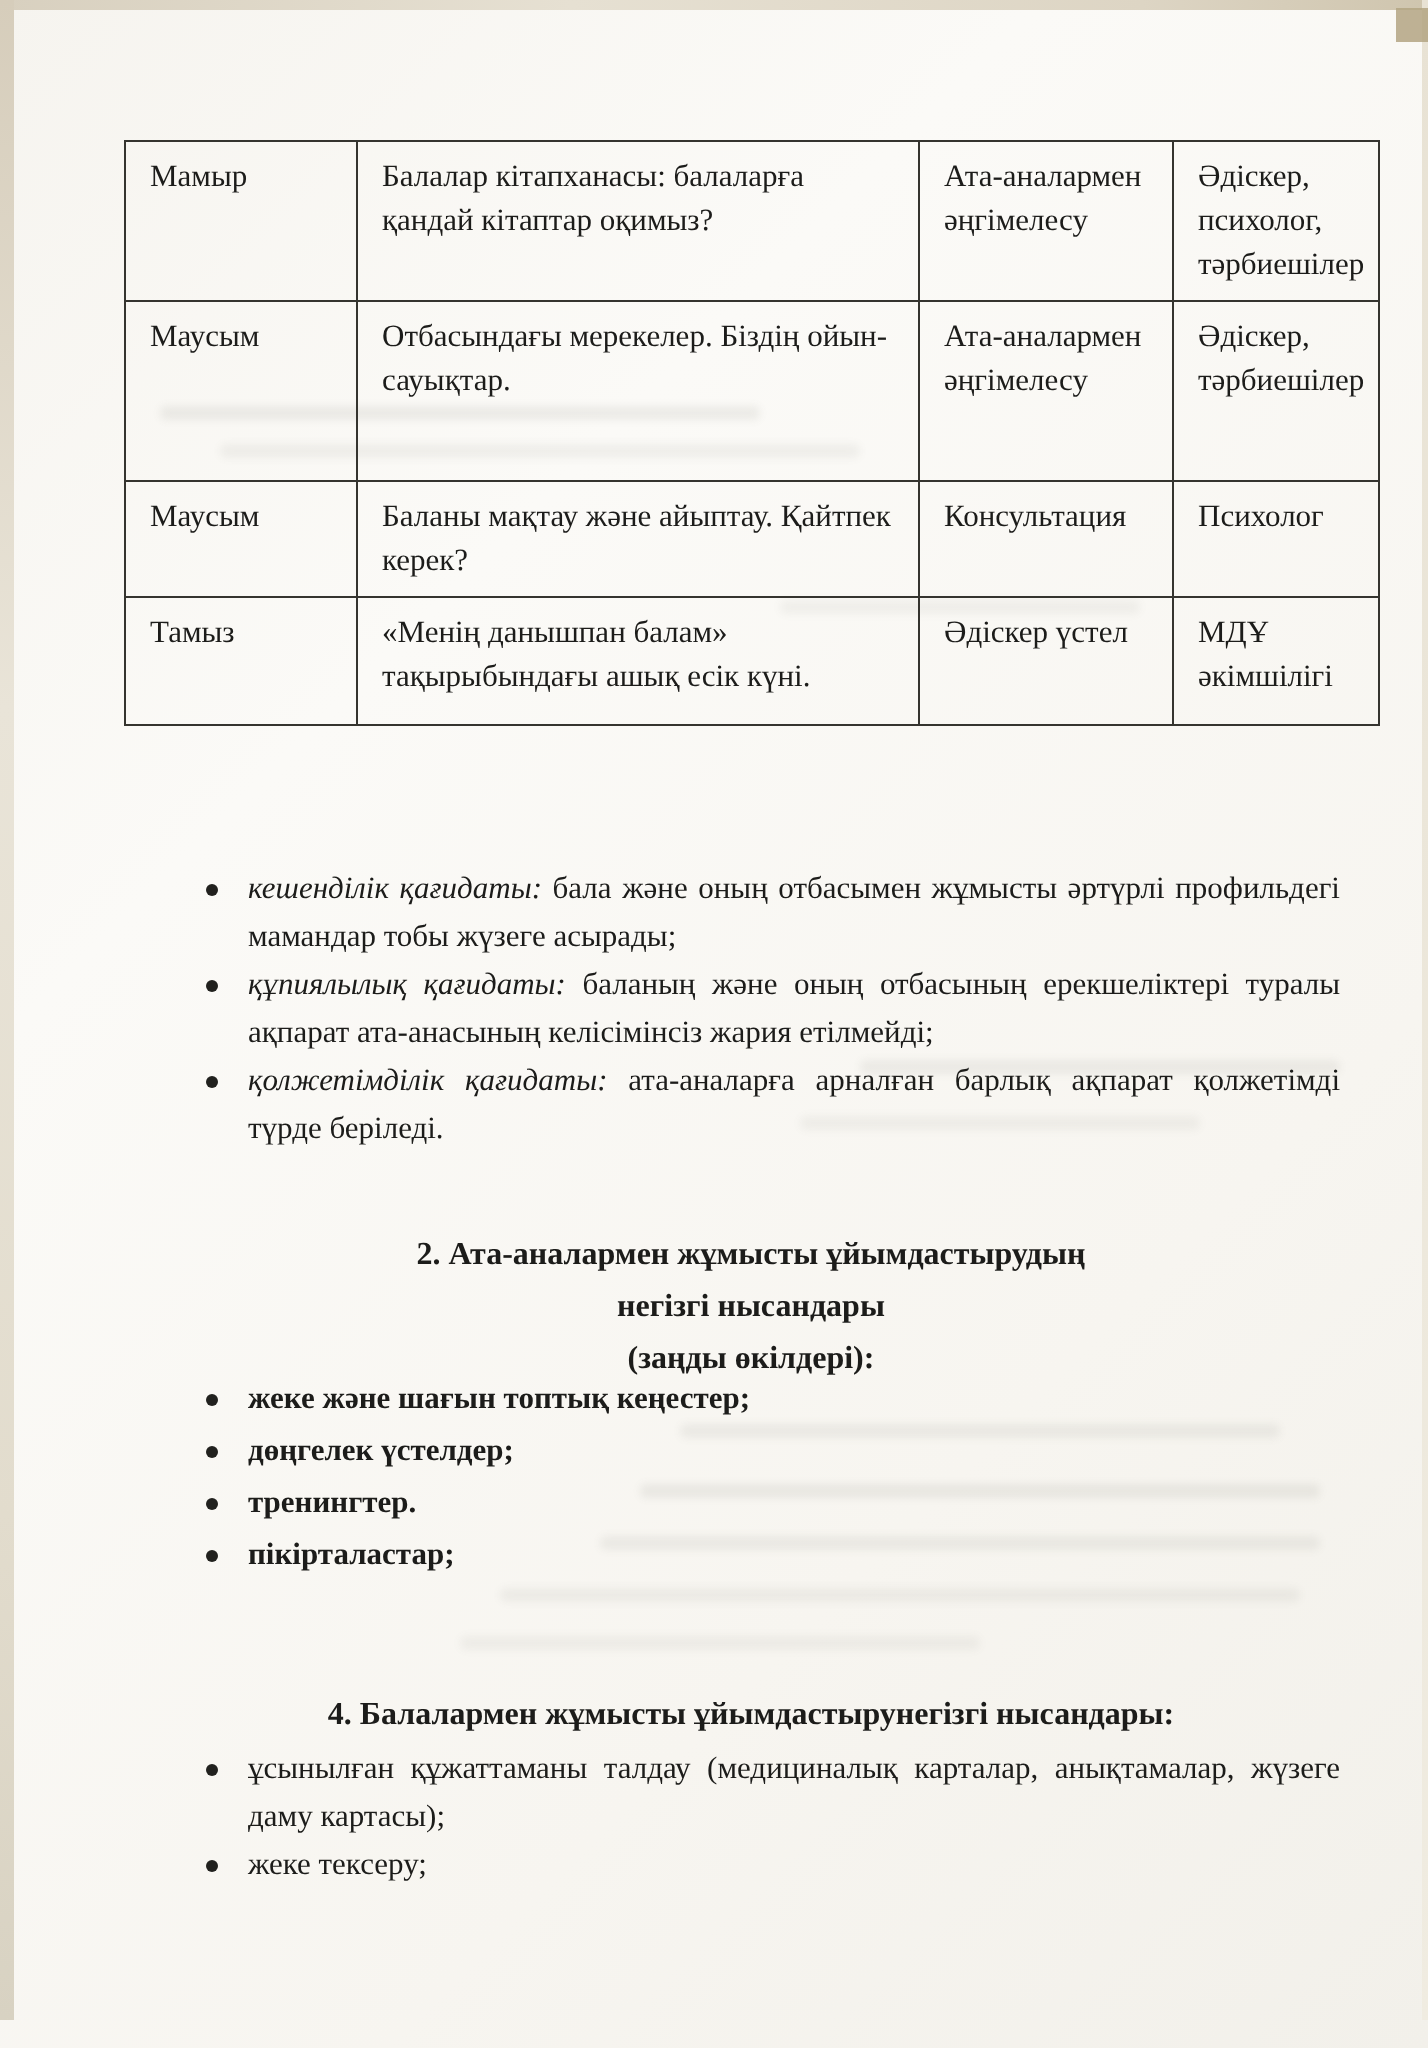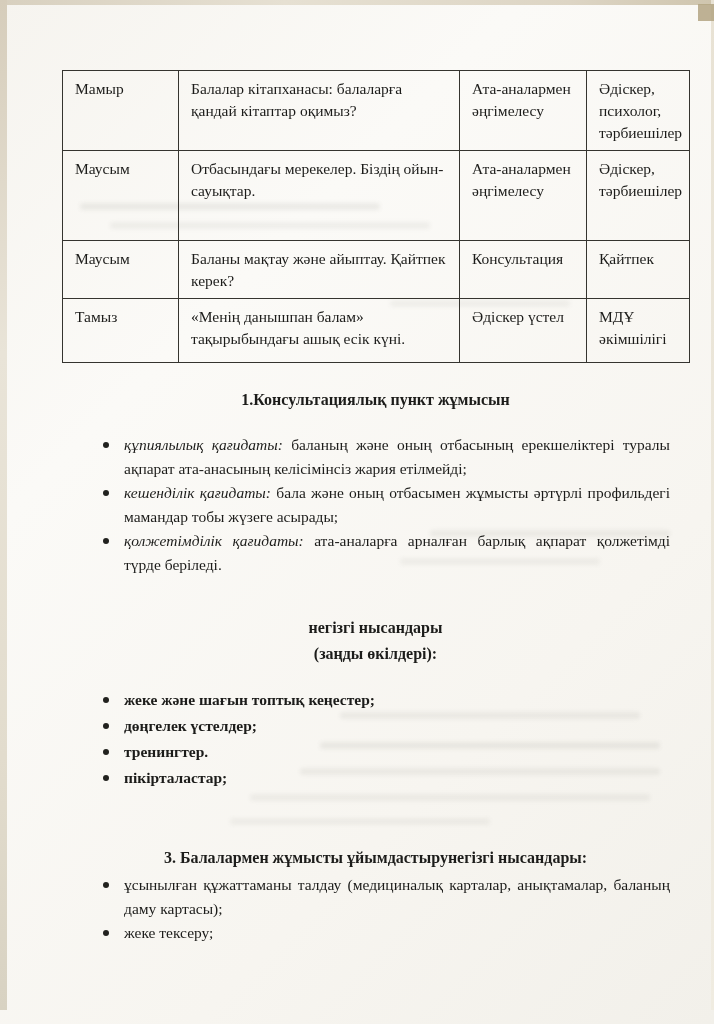--- a/index.html
+++ b/index.html
@@ -86,53 +86,53 @@
     <tr style="height:90px;">
       <td>Маусым</td>
       <td>Отбасындағы мерекелер. Біздің ойын-сауықтар.</td>
       <td>Ата-аналармен әңгімелесу</td>
       <td>Әдіскер, тәрбиешілер</td>
     </tr>
     <tr style="height:58px;">
       <td>Маусым</td>
       <td>Баланы мақтау және айыптау. Қайтпек керек?</td>
       <td>Консультация</td>
-      <td>Қайтпек</td>
+      <td>Психолог</td>
     </tr>
     <tr style="height:64px;">
       <td>Тамыз</td>
       <td>«Менің данышпан балам» тақырыбындағы ашық есік күні.</td>
       <td>Әдіскер үстел</td>
       <td>МДҰ әкімшілігі</td>
     </tr>
   </tbody>
 </table>
 
 <div class="sec-heading" style="top:387px;">
-  <div>1.Консультациялық пункт жұмысын</div>
 </div>
 
 <ul class="bullets" style="top:433px;">
+  <li><span class="lead">кешенділік қағидаты:</span><span> бала және оның отбасымен жұмысты әртүрлі профильдегі мамандар тобы жүзеге асырады;</span></li>
   <li><span class="lead">құпиялылық қағидаты:</span><span> баланың және оның отбасының ерекшеліктері туралы ақпарат ата-анасының келісімінсіз жария етілмейді;</span></li>
-  <li><span class="lead">кешенділік қағидаты:</span><span> бала және оның отбасымен жұмысты әртүрлі профильдегі мамандар тобы жүзеге асырады;</span></li>
   <li><span class="lead">қолжетімділік қағидаты:</span><span> ата-аналарға арналған барлық ақпарат қолжетімді түрде беріледі.</span></li>
 </ul>
 
 <div class="sec-heading" style="top:615px;">
+  <div>2. Ата-аналармен жұмысты ұйымдастырудың</div>
   <div>негізгі нысандары</div>
   <div>(заңды өкілдері):</div>
 </div>
 
 <ul class="bullets short loose" style="top:688px;">
   <li>жеке және шағын топтық кеңестер;</li>
   <li>дөңгелек үстелдер;</li>
   <li>тренингтер.</li>
   <li>пікірталастар;</li>
 </ul>
 
 <div class="sec-heading" style="top:845px;">
-  <div>3. Балалармен жұмысты ұйымдастырунегізгі нысандары:</div>
+  <div>4. Балалармен жұмысты ұйымдастырунегізгі нысандары:</div>
 </div>
 
 <ul class="bullets" style="top:873px;">
-  <li>ұсынылған құжаттаманы талдау (медициналық карталар, анықтамалар, баланың даму картасы);</li>
+  <li>ұсынылған құжаттаманы талдау (медициналық карталар, анықтамалар, жүзеге даму картасы);</li>
   <li>жеке тексеру;</li>
 </ul>
 
 </body></html>

